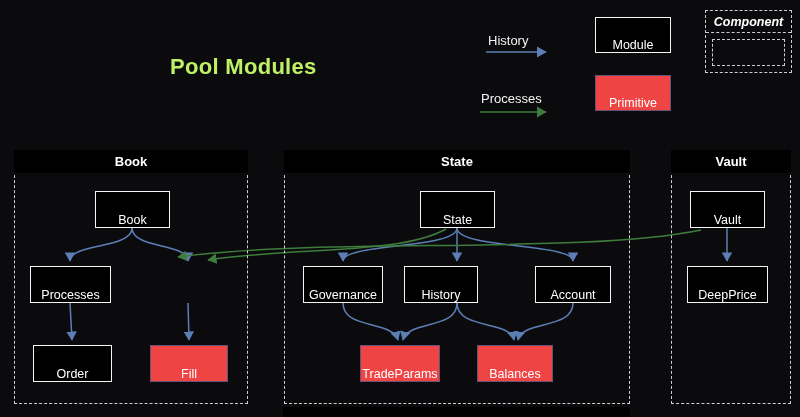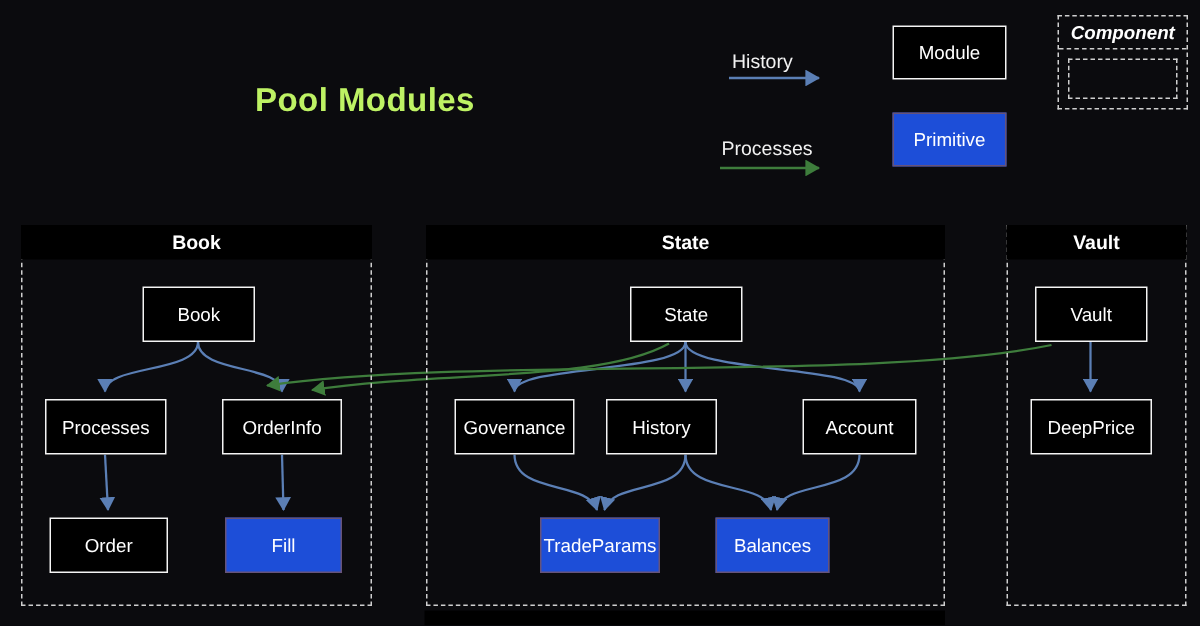--- a/index.html
+++ b/index.html
@@ -12,25 +12,25 @@
   .page-title{
     position:absolute;left:170px;top:54px;margin:0;
     font-size:22px;font-weight:bold;color:#bef264;letter-spacing:.3px;
   }
   .legend-label{
     position:absolute;font-size:13px;color:#f2f2f2;
   }
   .node{
     position:absolute;box-sizing:border-box;
     background:#000000;border:1px solid #f5f5f5;
-    display:flex;align-items:center;justify-content:center;
+    display:flex;align-items:flex-end;justify-content:center;
     font-size:12.5px;color:#ffffff;white-space:nowrap;
   }
   .node.primitive{
-    background:#1d4ed8;border:1px solid #675379;
+    background:#ef4444;border:1px solid #675379;
   }
   .node.ghost{
     background:transparent;border:1px dashed #cfcfcf;
   }
   .container{
     position:absolute;box-sizing:border-box;
     border:1px dashed #cfcfcf;background:transparent;
   }
   .container-header{
     position:absolute;left:-1px;right:-1px;top:-1px;height:23px;
@@ -104,23 +104,20 @@
 
   <div class="container" style="left:14px;top:150px;width:234px;height:254px;">
     <div class="container-header">Book</div>
   </div>
   <div class="node" style="left:95px;top:191px;width:75px;height:37px;">
     <span>Book</span>
   </div>
   <div class="node" style="left:30px;top:266px;width:81px;height:37px;">
     <span>Processes</span>
   </div>
-  <div class="node" style="left:148px;top:266px;width:80px;height:37px;">
-    <span>OrderInfo</span>
-  </div>
   <div class="node" style="left:33px;top:345px;width:79px;height:37px;">
     <span>Order</span>
   </div>
   <div class="node primitive" style="left:150px;top:345px;width:78px;height:37px;">
     <span>Fill</span>
   </div>
 
   <div class="container" style="left:284px;top:150px;width:346px;height:254px;">
     <div class="container-header">State</div>
   </div>

